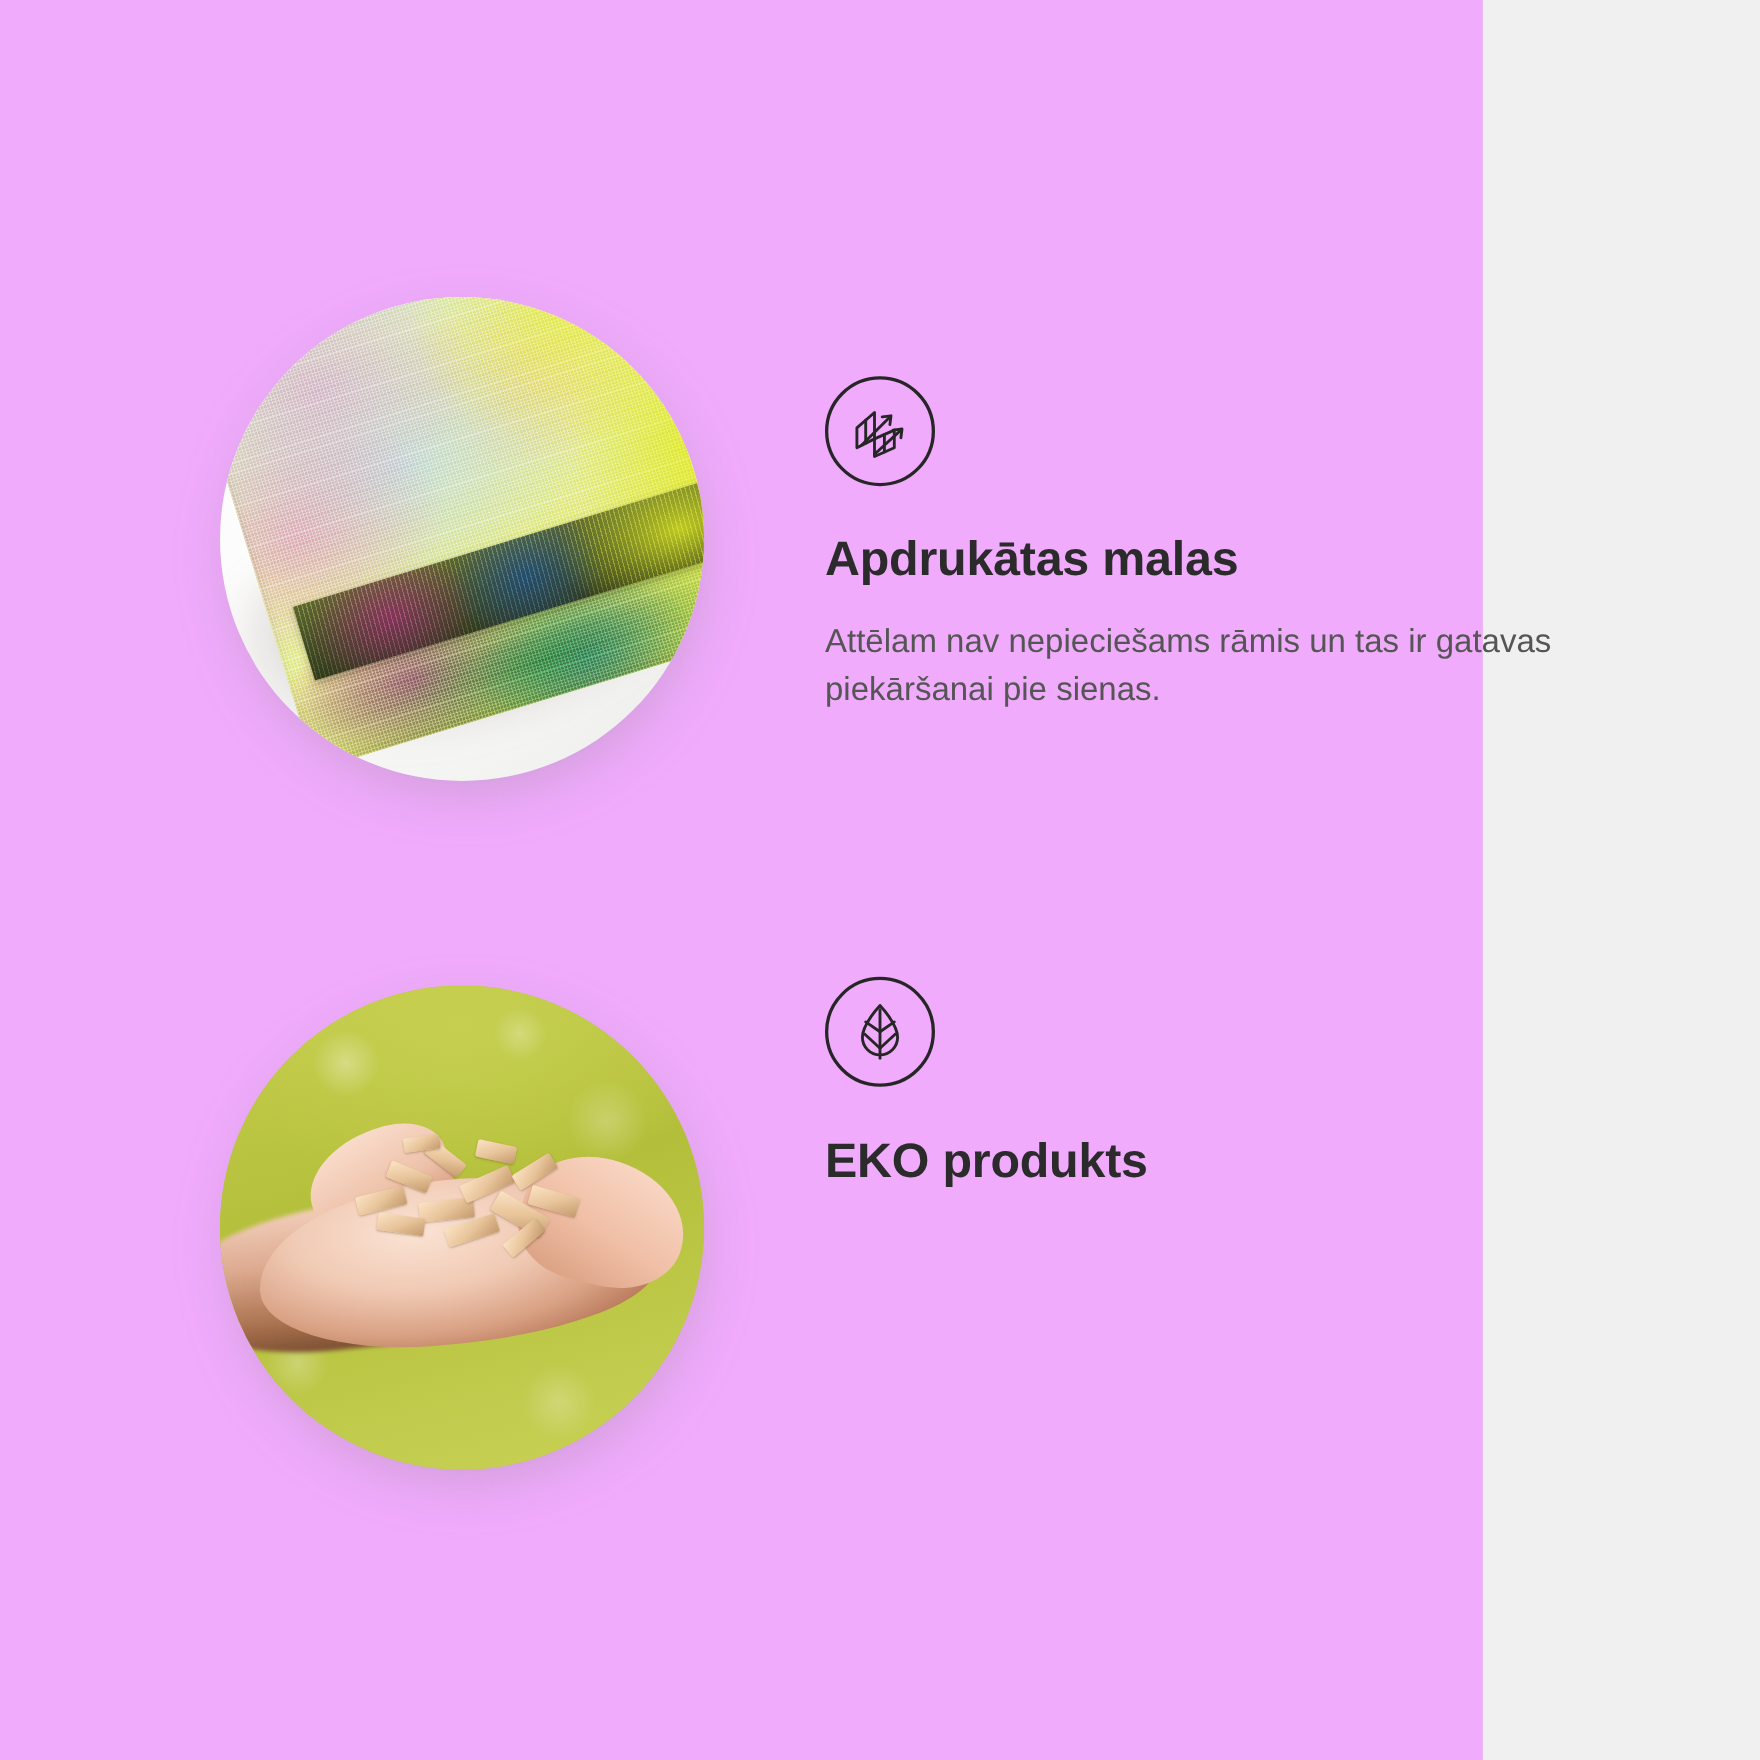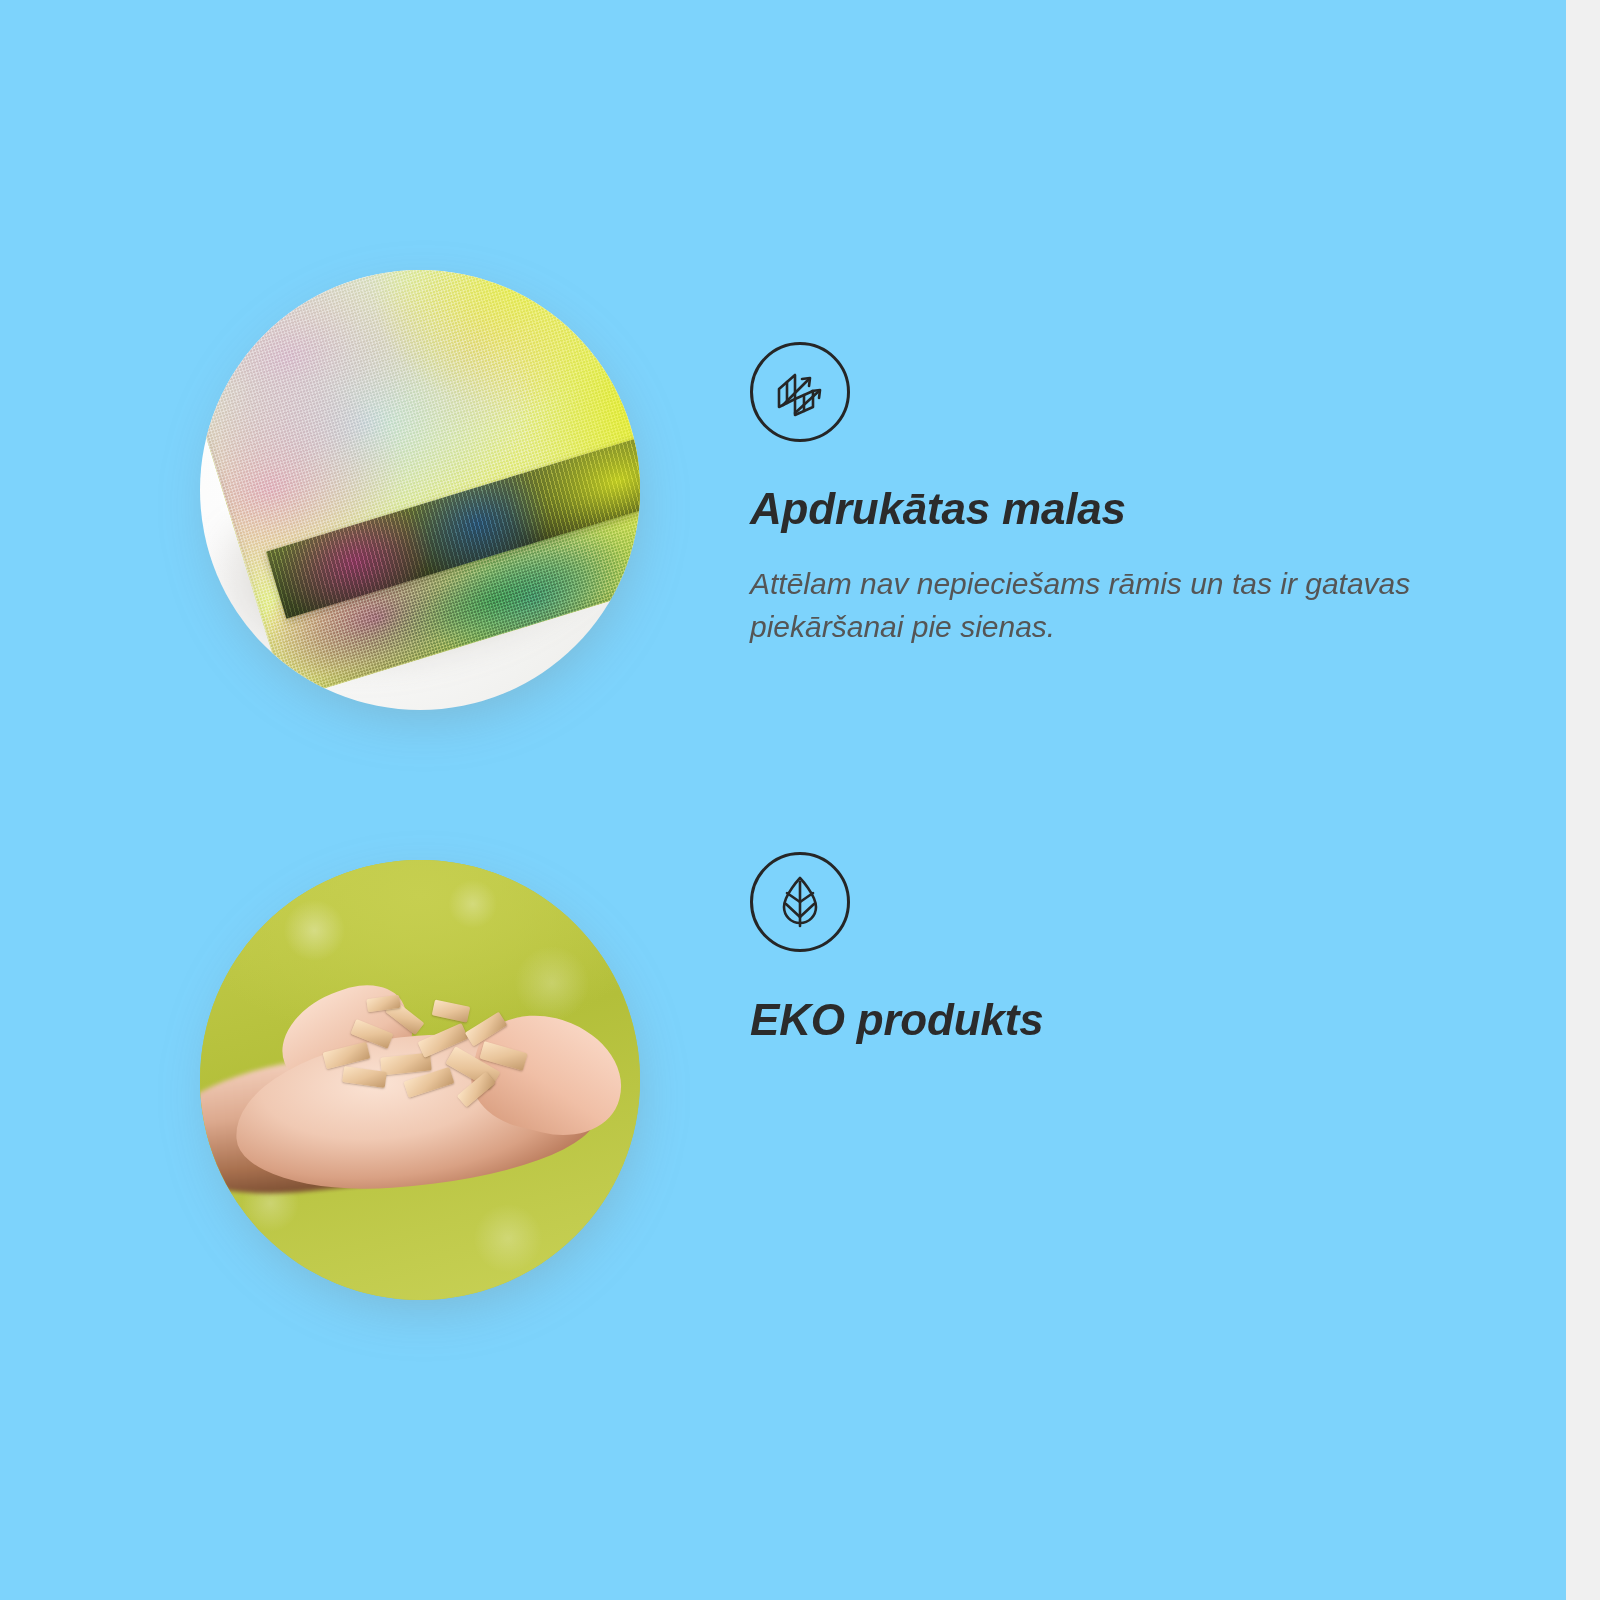--- a/index.html
+++ b/index.html
@@ -7,35 +7,34 @@
   html, body {
     width: 1600px;
     height: 1600px;
     background: #f0f0f0;
     font-family: "Liberation Sans", sans-serif;
     overflow: hidden;
   }
 
   .page {
     position: relative;
-    width: 1566px;
+    width: 1348px;
     height: 1600px;
-    background: #7dd3fc;
-    font-style: italic;
+    background: #f0abfc;
   }
 
   
   .feature {
     position: absolute;
     left: 0;
     width: 1600px;
     height: 640px;
   }
   #feature-0 { top: 240px; }
-  #feature-1 { top: 830px; }
+  #feature-1 { top: 866px; }
 
   
   .photo-wrap {
     position: absolute;
     left: 200px;
     top: 30px;
     width: 440px;
     height: 440px;
   }
   .photo-shadow {

